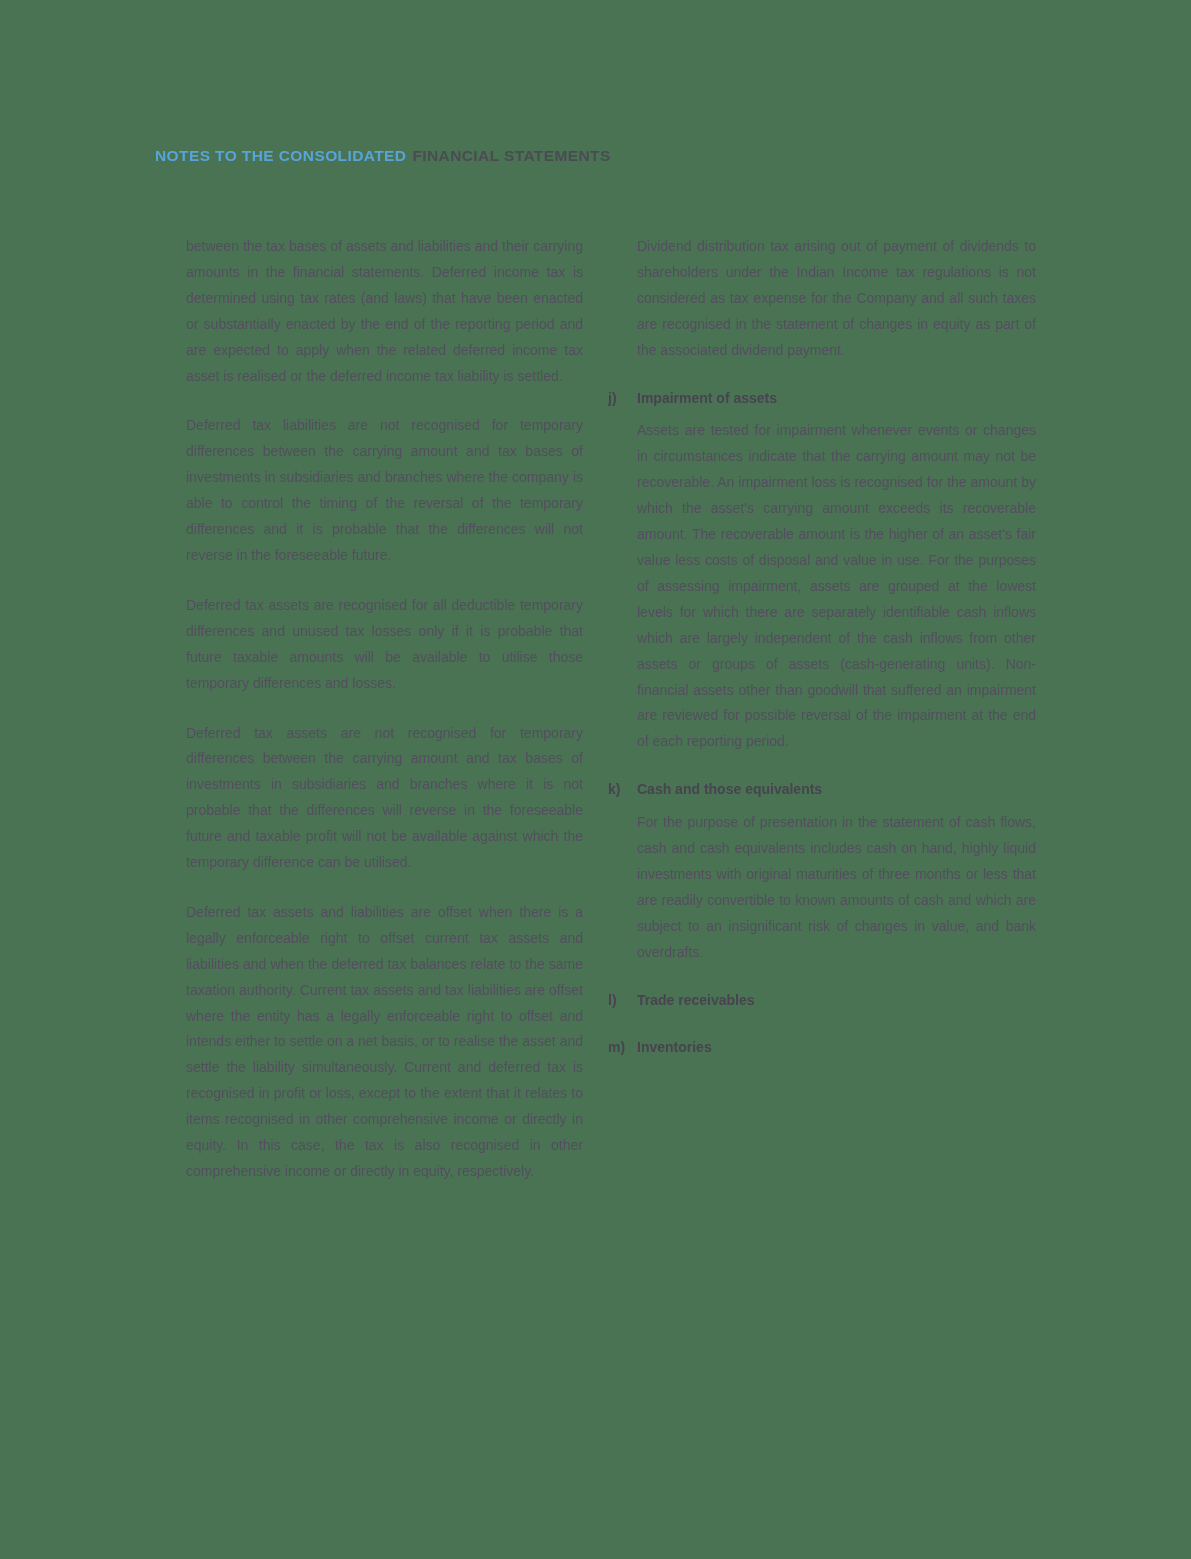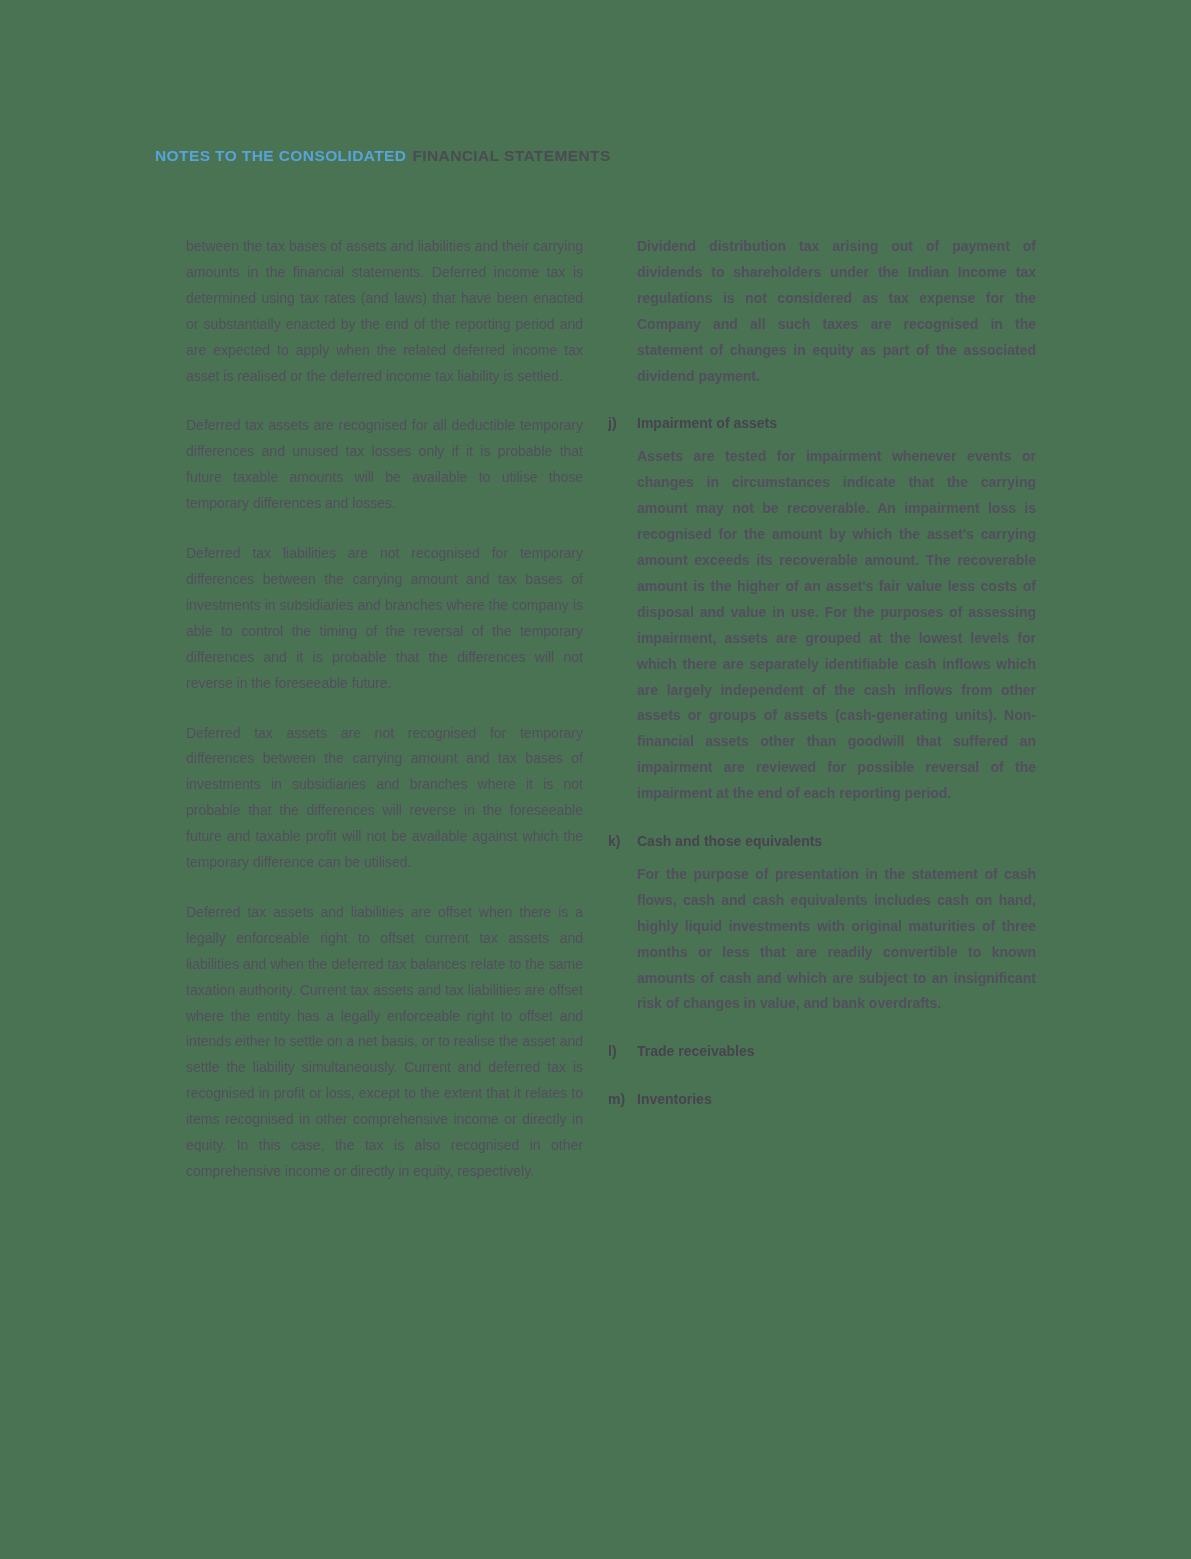--- a/index.html
+++ b/index.html
@@ -51,21 +51,20 @@
     font-weight: 700;
     color: #484350;
     margin: 22px 0 7px 0;
   }
   .section:first-child .sec-head { margin-top: 0; }
   .sec-label { flex: none; width: 29px; }
   .sec-title { flex: 1; }
   .sec-body {
     margin: 0 0 0 29px;
     text-align: justify;
-    font-weight: bold;
   }
 
   .footer {
     position: absolute;
     left: 113px;
     top: 1473px;
     display: flex;
     align-items: baseline;
     white-space: nowrap;
     flex-direction: column;
@@ -98,22 +97,22 @@
 <body>
 
 <div class="page">
 
   <div class="header">
     <span class="primary">NOTES TO THE CONSOLIDATED</span><span class="secondary">FINANCIAL STATEMENTS</span>
   </div>
 
   <div class="col left" id="left-col">
       <p>between the tax bases of assets and liabilities and their carrying amounts in the financial statements. Deferred income tax is determined using tax rates (and laws) that have been enacted or substantially enacted by the end of the reporting period and are expected to apply when the related deferred income tax asset is realised or the deferred income tax liability is settled.</p>
+      <p>Deferred tax liabilities are not recognised for temporary differences between the carrying amount and tax bases of investments in subsidiaries and branches where the company is able to control the timing of the reversal of the temporary differences and it is probable that the differences will not reverse in the foreseeable future.</p>
       <p>Deferred tax assets are recognised for all deductible temporary differences and unused tax losses only if it is probable that future taxable amounts will be available to utilise those temporary differences and losses.</p>
-      <p>Deferred tax liabilities are not recognised for temporary differences between the carrying amount and tax bases of investments in subsidiaries and branches where the company is able to control the timing of the reversal of the temporary differences and it is probable that the differences will not reverse in the foreseeable future.</p>
       <p>Deferred tax assets are not recognised for temporary differences between the carrying amount and tax bases of investments in subsidiaries and branches where it is not probable that the differences will reverse in the foreseeable future and taxable profit will not be available against which the temporary difference can be utilised.</p>
       <p>Deferred tax assets and liabilities are offset when there is a legally enforceable right to offset current tax assets and liabilities and when the deferred tax balances relate to the same taxation authority. Current tax assets and tax liabilities are offset where the entity has a legally enforceable right to offset and intends either to settle on a net basis, or to realise the asset and settle the liability simultaneously. Current and deferred tax is recognised in profit or loss, except to the extent that it relates to items recognised in other comprehensive income or directly in equity. In this case, the tax is also recognised in other comprehensive income or directly in equity, respectively.</p>
     </div>
 
   <div class="col right" id="right-col">
       <div class="section">
         <p class="sec-body">Dividend distribution tax arising out of payment of dividends to shareholders under the Indian Income tax regulations is not considered as tax expense for the Company and all such taxes are recognised in the statement of changes in equity as part of the associated dividend payment.</p>
       </div>
       <div class="section">
         <div class="sec-head">

